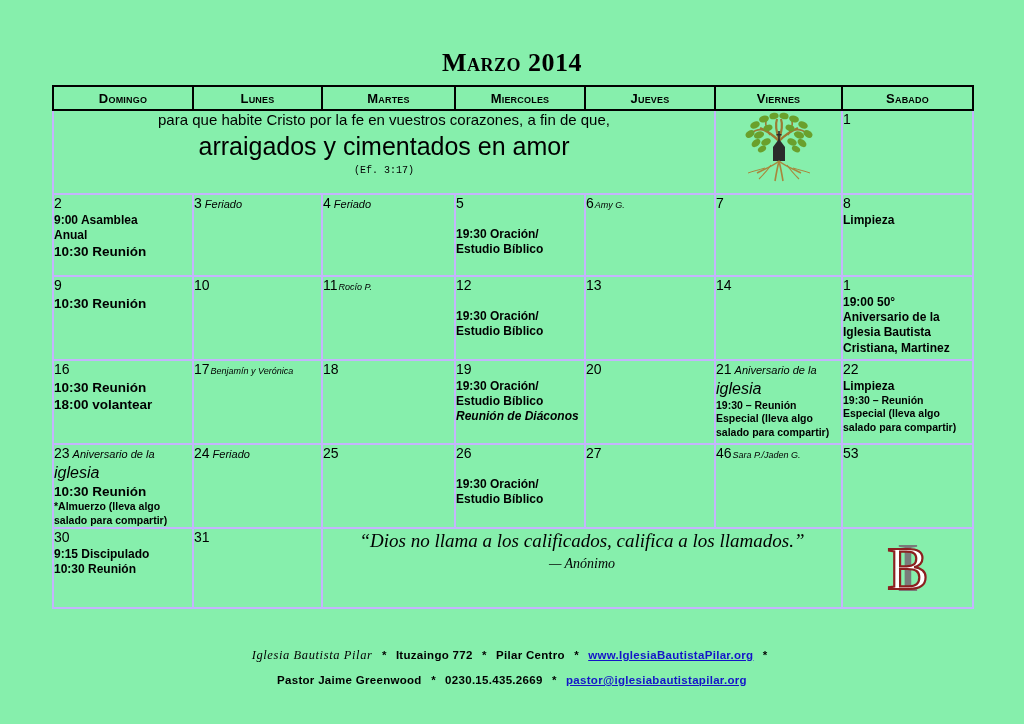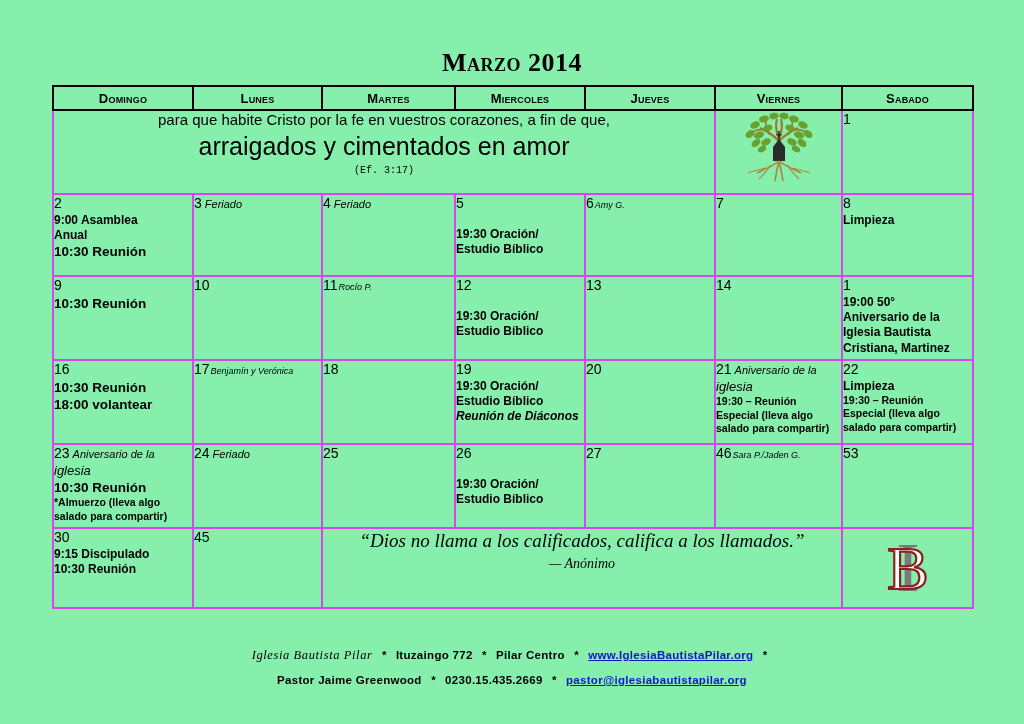--- a/index.html
+++ b/index.html
@@ -55,21 +55,21 @@
     height: 22px;
     text-align: center;
     vertical-align: middle;
     font-family: "Liberation Sans Narrow", "Liberation Sans", sans-serif;
     font-weight: bold;
     font-size: 13px;
     font-variant: small-caps;
     font-stretch: condensed;
     letter-spacing: 0.2px;
   }
-  .cal-table td { border: 2px solid #d946ef; margin-left: 44px; }
+  .cal-table td { border: 2px solid #c4b5fd; margin-left: 44px; }
 
   
   col.c0 { width: 140px; }
   col.c1 { width: 129px; }
   col.c2 { width: 133px; }
   col.c3 { width: 130px; }
   col.c4 { width: 130px; }
   col.c5 { width: 127px; }
   col.c6 { width: 131px; }
 
@@ -109,21 +109,21 @@
   .cell-lines {
     font-family: "Liberation Sans", sans-serif;
     font-size: 11.5px;
     line-height: 1.27;
   }
   .ln { display: block; }
   .ln.b   { font-weight: bold; font-size: 12px; }
   .ln.bb  { font-weight: bold; font-size: 13.5px; }
   .ln.bi  { font-weight: bold; font-style: italic; font-size: 12px; }
   .ln.sm  { font-weight: bold; font-size: 10.5px; }
-  .ln.it  { font-style: italic; font-size: 13px; }
+  .ln.it  { font-style: italic; font-size: 16px; }
   .ln.sp  { height: 14px; }
 
   
   .banner-cell {
     height: 80px;
     text-align: center;
     vertical-align: middle;
     padding: 4px 6px;
   }
   .banner-l1 {
@@ -464,21 +464,21 @@
 
       <tr class="wk-r4">
           <td class="daycell">
             <div class="daynum-line"><span class="daynum">30</span></div>
             <div class="cell-lines">
               <span class="ln b">9:15 Discipulado</span>
               <span class="ln b">10:30 Reunión</span>
             </div>
           </td>
           <td class="daycell">
-            <div class="daynum-line"><span class="daynum">45</span></div>
+            <div class="daynum-line"><span class="daynum">31</span></div>
           </td>
           <td class="quote-cell" colspan="4">
             <div class="quote-text">“Dios no llama a los calificados, califica a los llamados.”</div>
             <div class="quote-author">— Anónimo</div>
           </td>
           <td class="ib-cell"><svg width="74" height="74" viewBox="0 0 74 74">
               <text x="37" y="62" text-anchor="middle" font-family="Liberation Serif, serif" font-size="70" fill="#7a7a7a">I</text>
               <text x="37" y="60" text-anchor="middle" font-family="Liberation Serif, serif" font-size="62" fill="#ffffff" stroke="#8c2020" stroke-width="2.2">B</text>
             </svg></td>
         </tr>

